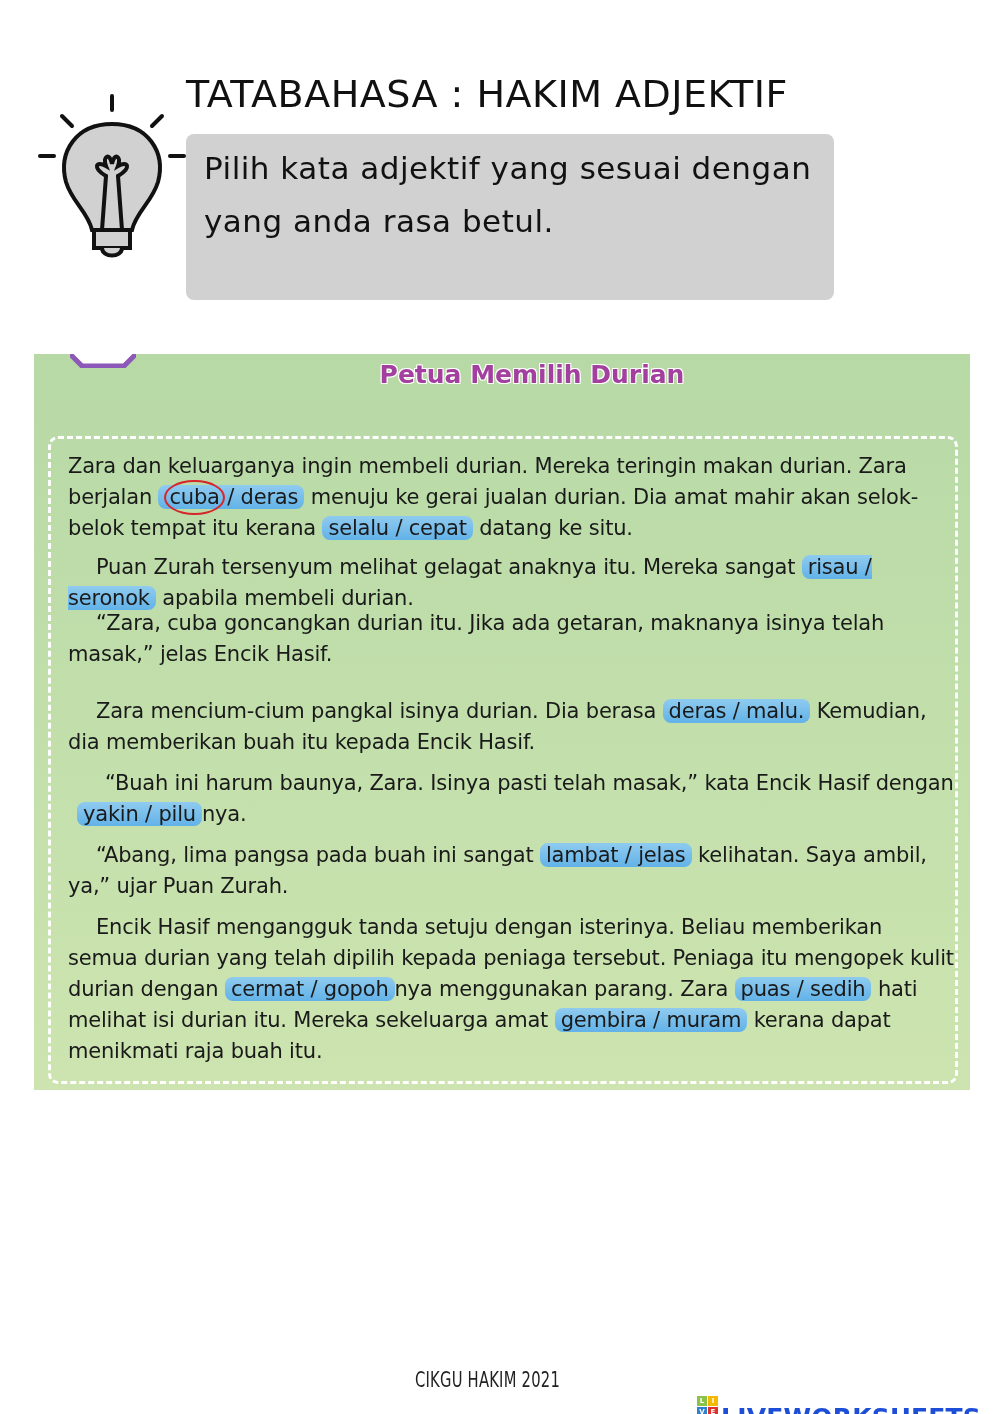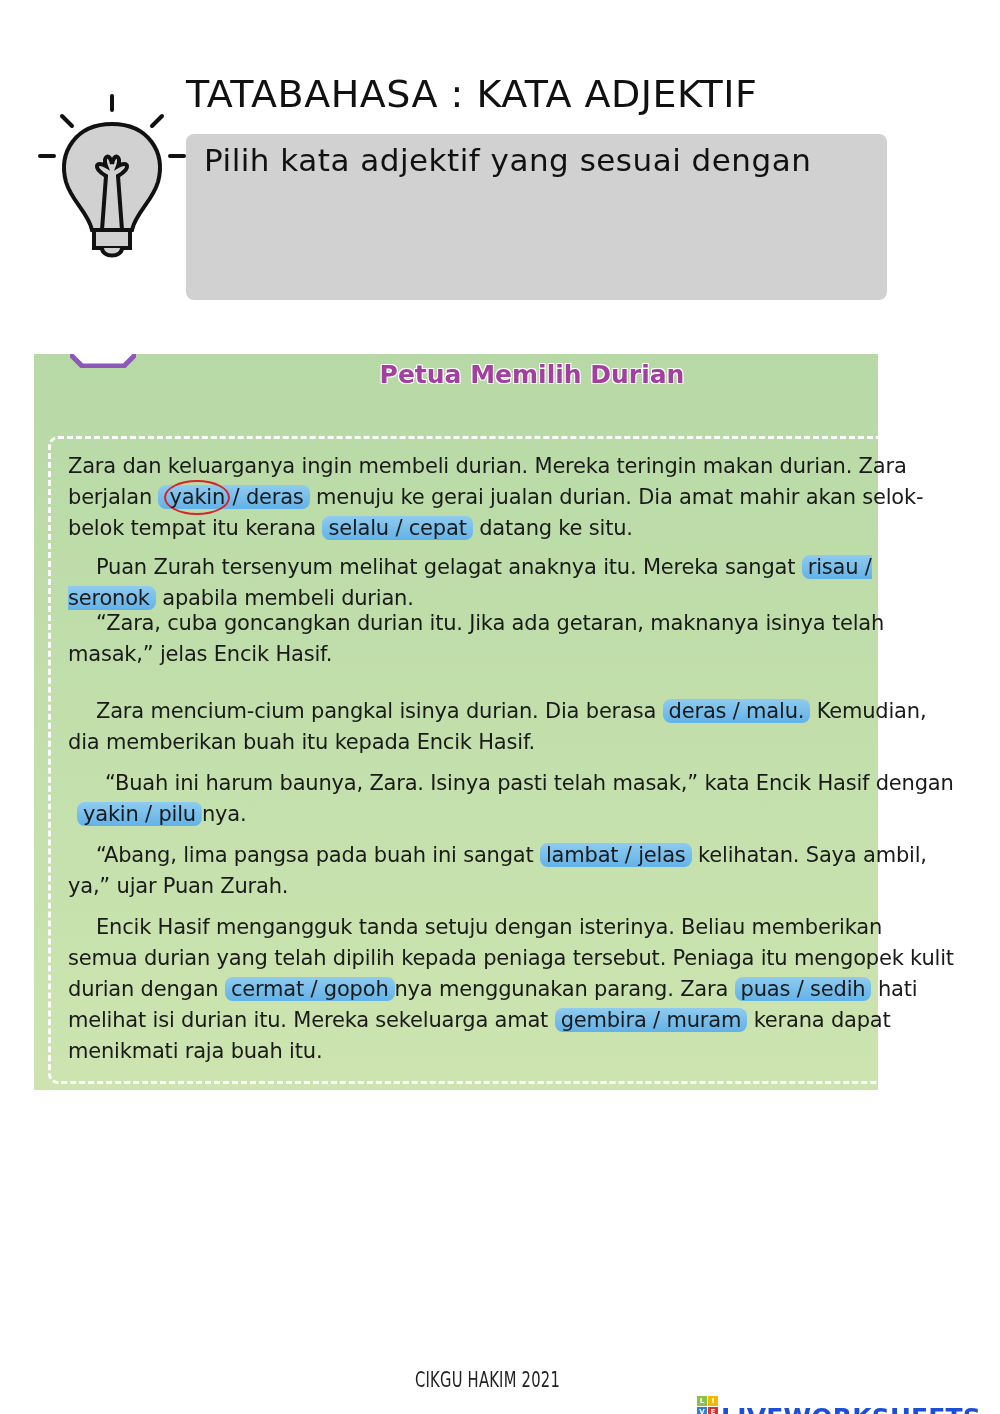--- a/index.html
+++ b/index.html
@@ -1,20 +1,20 @@
 <!DOCTYPE html>
 <html><head>
 <meta charset="utf-8">
 <style>
   html, body { margin:0; padding:0; }
   body { width:1000px; height:1414px; background:#ffffff; position:relative; overflow:hidden; font-family:"DejaVu Sans", sans-serif; color:#111; }
   .bulb { position:absolute; left:36px; top:92px; width:152px; height:170px; }
   .title { position:absolute; left:186px; top:72px; font-size:38px; letter-spacing:0.5px; color:#111; font-family:"DejaVu Sans", sans-serif; font-weight:normal; white-space:nowrap; }
-  .instr { position:absolute; left:186px; top:134px; width:701px; height:166px; background:#d1d1d1; border-radius:8px; box-sizing:border-box; padding:0 18px; font-size:31px; line-height:53px; color:#111; letter-spacing:0.5px; }
-  .panel { position:absolute; left:34px; top:354px; width:844px; height:736px; background:linear-gradient(#b7d9a6 0%, #c4e0ac 60%, #cde4b0 100%); }
+  .instr { position:absolute; left:186px; top:134px; width:648px; height:166px; background:#d1d1d1; border-radius:8px; box-sizing:border-box; padding:8px 18px; font-size:31px; line-height:53px; color:#111; letter-spacing:0.5px; }
+  .panel { position:absolute; left:34px; top:354px; width:936px; height:736px; background:linear-gradient(#b7d9a6 0%, #c4e0ac 60%, #cde4b0 100%); }
   .hex { position:absolute; left:70px; top:354px; width:66px; height:14px; }
   .story-title { position:absolute; left:0; width:936px; top:6px; text-align:center; font-size:25px; font-weight:bold; color:#a33f9e; font-family:"DejaVu Sans", sans-serif; text-shadow:-1px -1px 0 #fff, 1px -1px 0 #fff, -1px 1px 0 #fff, 1px 1px 0 #fff; padding-left:60px; box-sizing:border-box; }
   .intro { position:absolute; left:34px; top:43px; font-size:21px; color:#222; }
   .dashbox { position:absolute; left:14px; top:82px; width:910px; height:648px; border:3px dashed #ffffff; border-radius:10px; box-sizing:border-box; }
   .para { position:absolute; left:34px; width:890px; font-size:21px; line-height:31px; color:#1a1a1a; letter-spacing:-0.2px; }
   .ind { display:inline-block; width:28px; }
   .opt { background:linear-gradient(#8fcbef, #62b2e8); border-radius:8px; padding:0 6px; cursor:pointer; }
   .circled { display:inline-block; border:2.5px solid #d6262b; border-radius:50%; padding:0 3px; margin:-3px -4px -3px 0; }
   .footer-credit { position:absolute; left:415px; top:1368px; font-size:21px; color:#222; font-family:"DejaVu Sans Condensed","DejaVu Sans", sans-serif; transform:scaleX(0.78); transform-origin:left; letter-spacing:0.3px; }
   .lw { position:absolute; left:697px; top:1380px; display:flex; align-items:center; }
@@ -33,31 +33,32 @@
     <line x1="4" y1="64" x2="18" y2="64"></line>
     <line x1="134" y1="64" x2="148" y2="64"></line>
     <path d="M76 32 C40 32 22 60 30 90 C36 110 52 120 56 138 L96 138 C100 120 116 110 122 90 C130 60 112 32 76 32 Z" fill="#d1d1d1"></path>
     <path d="M66 138 L70 84 M86 138 L82 84"></path>
     <path d="M70 84 C56 76 60 68 70 74 C66 64 74 60 76 72 C78 60 86 64 82 74 C92 68 96 76 82 84"></path>
     <rect x="58" y="138" width="36" height="18" fill="#d1d1d1"></rect>
     <path d="M66 156 C66 166 86 166 86 156" fill="#d1d1d1"></path>
   </g>
 </svg>
 
-<div class="title">TATABAHASA : KATA ADJEKTIF</div>
+<div class="title">TATABAHASA : HAKIM ADJEKTIF</div>
 
 <div class="instr">
   <div>Pilih kata adjektif yang sesuai dengan</div>
+  <div>yang anda rasa betul.</div>
 </div>
 
 <div class="panel">
   <div class="story-title">Petua Memilih Durian</div>
   <div class="dashbox"></div>
   <div id="paras">
-      <div class="para" style="top: 97px;"><span>Zara dan keluarganya ingin membeli durian. Mereka teringin makan durian. Zara berjalan </span><span class="opt"><span class="circled">yakin</span> / deras</span><span> menuju ke gerai jualan durian. Dia amat mahir akan selok-belok tempat itu kerana </span><span class="opt">selalu / cepat</span><span> datang ke situ.</span></div>
+      <div class="para" style="top: 97px;"><span>Zara dan keluarganya ingin membeli durian. Mereka teringin makan durian. Zara berjalan </span><span class="opt"><span class="circled">cuba</span> / deras</span><span> menuju ke gerai jualan durian. Dia amat mahir akan selok-belok tempat itu kerana </span><span class="opt">selalu / cepat</span><span> datang ke situ.</span></div>
       <div class="para" style="top: 198px;"><span class="ind"></span><span>Puan Zurah tersenyum melihat gelagat anaknya itu. Mereka sangat </span><span class="opt">risau / seronok</span><span> apabila membeli durian.</span></div>
       <div class="para" style="top: 254px;"><span class="ind"></span><span>“Zara, cuba goncangkan durian itu. Jika ada getaran, maknanya isinya telah masak,” jelas Encik Hasif.</span></div>
       <div class="para" style="top: 342px;"><span class="ind"></span><span>Zara mencium-cium pangkal isinya durian. Dia berasa </span><span class="opt">deras / malu.</span><span> Kemudian, dia memberikan buah itu kepada Encik Hasif.</span></div>
       <div class="para" style="top: 414px; margin-left: 9px;"><span class="ind"></span><span>“Buah ini harum baunya, Zara. Isinya pasti telah masak,” kata Encik Hasif dengan </span><span class="opt">yakin / pilu</span><span>nya.</span></div>
       <div class="para" style="top: 486px;"><span class="ind"></span><span>“Abang, lima pangsa pada buah ini sangat </span><span class="opt">lambat / jelas</span><span> kelihatan. Saya ambil, ya,” ujar Puan Zurah.</span></div>
       <div class="para" style="top: 558px;"><span class="ind"></span><span>Encik Hasif mengangguk tanda setuju dengan isterinya. Beliau memberikan semua durian yang telah dipilih kepada peniaga tersebut. Peniaga itu mengopek kulit durian dengan </span><span class="opt">cermat / gopoh</span><span>nya menggunakan parang. Zara </span><span class="opt">puas / sedih</span><span> hati melihat isi durian itu. Mereka sekeluarga amat </span><span class="opt">gembira / muram</span><span> kerana dapat menikmati raja buah itu.</span></div>
     </div>
 </div>
 <svg class="hex" viewBox="0 0 66 14">
   <path d="M0 0 L12 12 L54 12 L66 0" fill="#ffffff" stroke="#8c59b8" stroke-width="5"></path>

